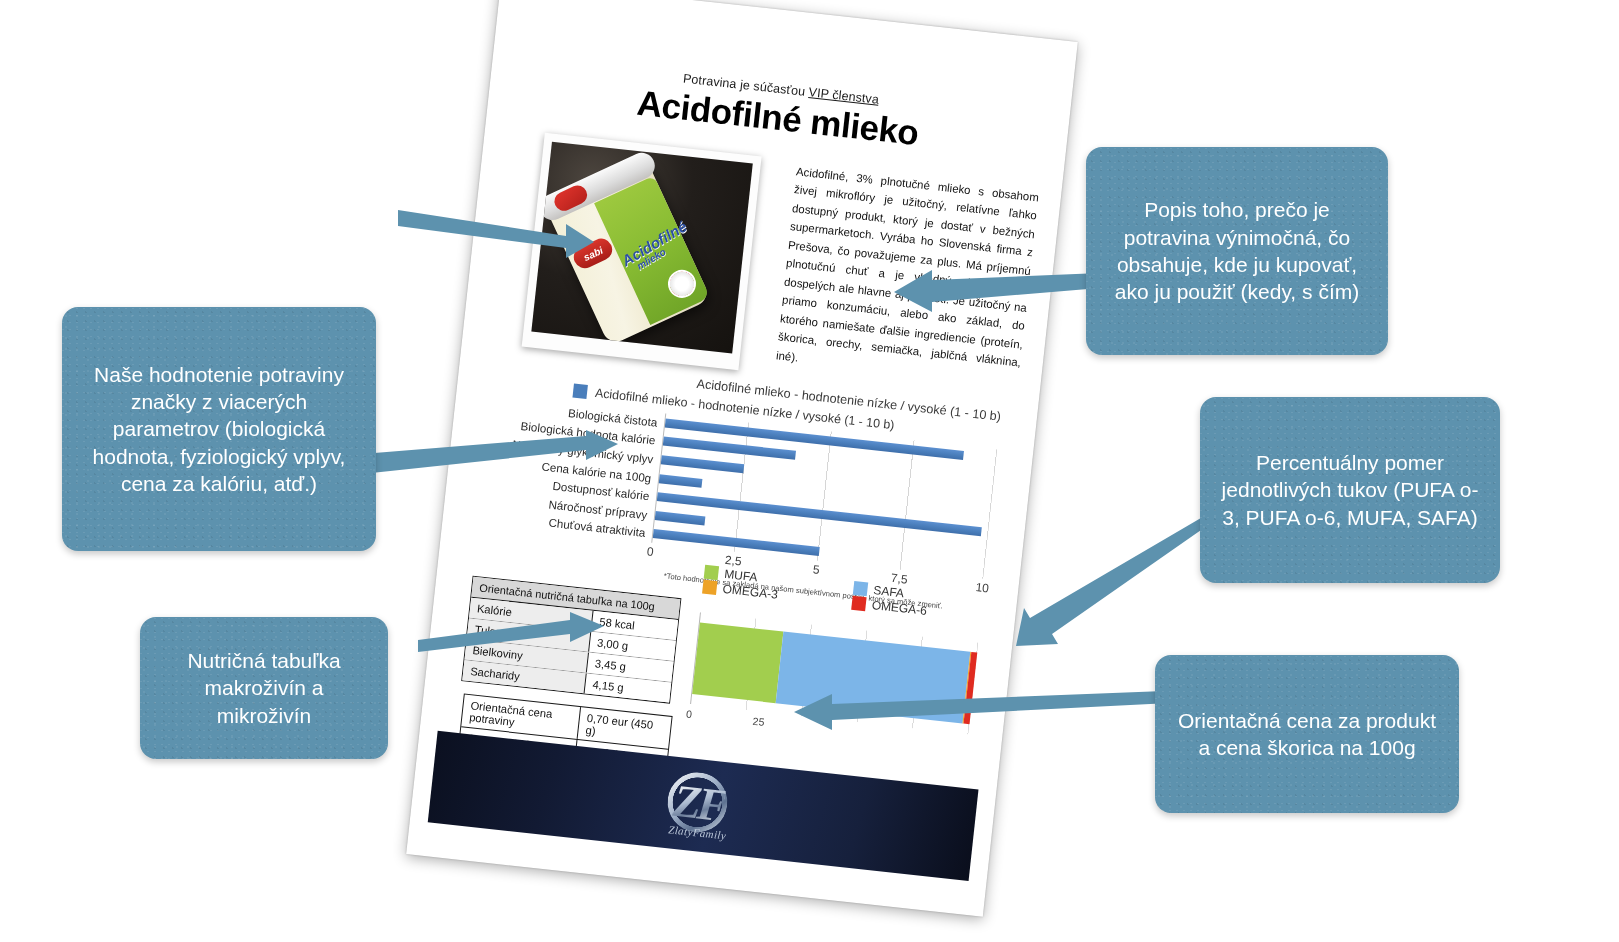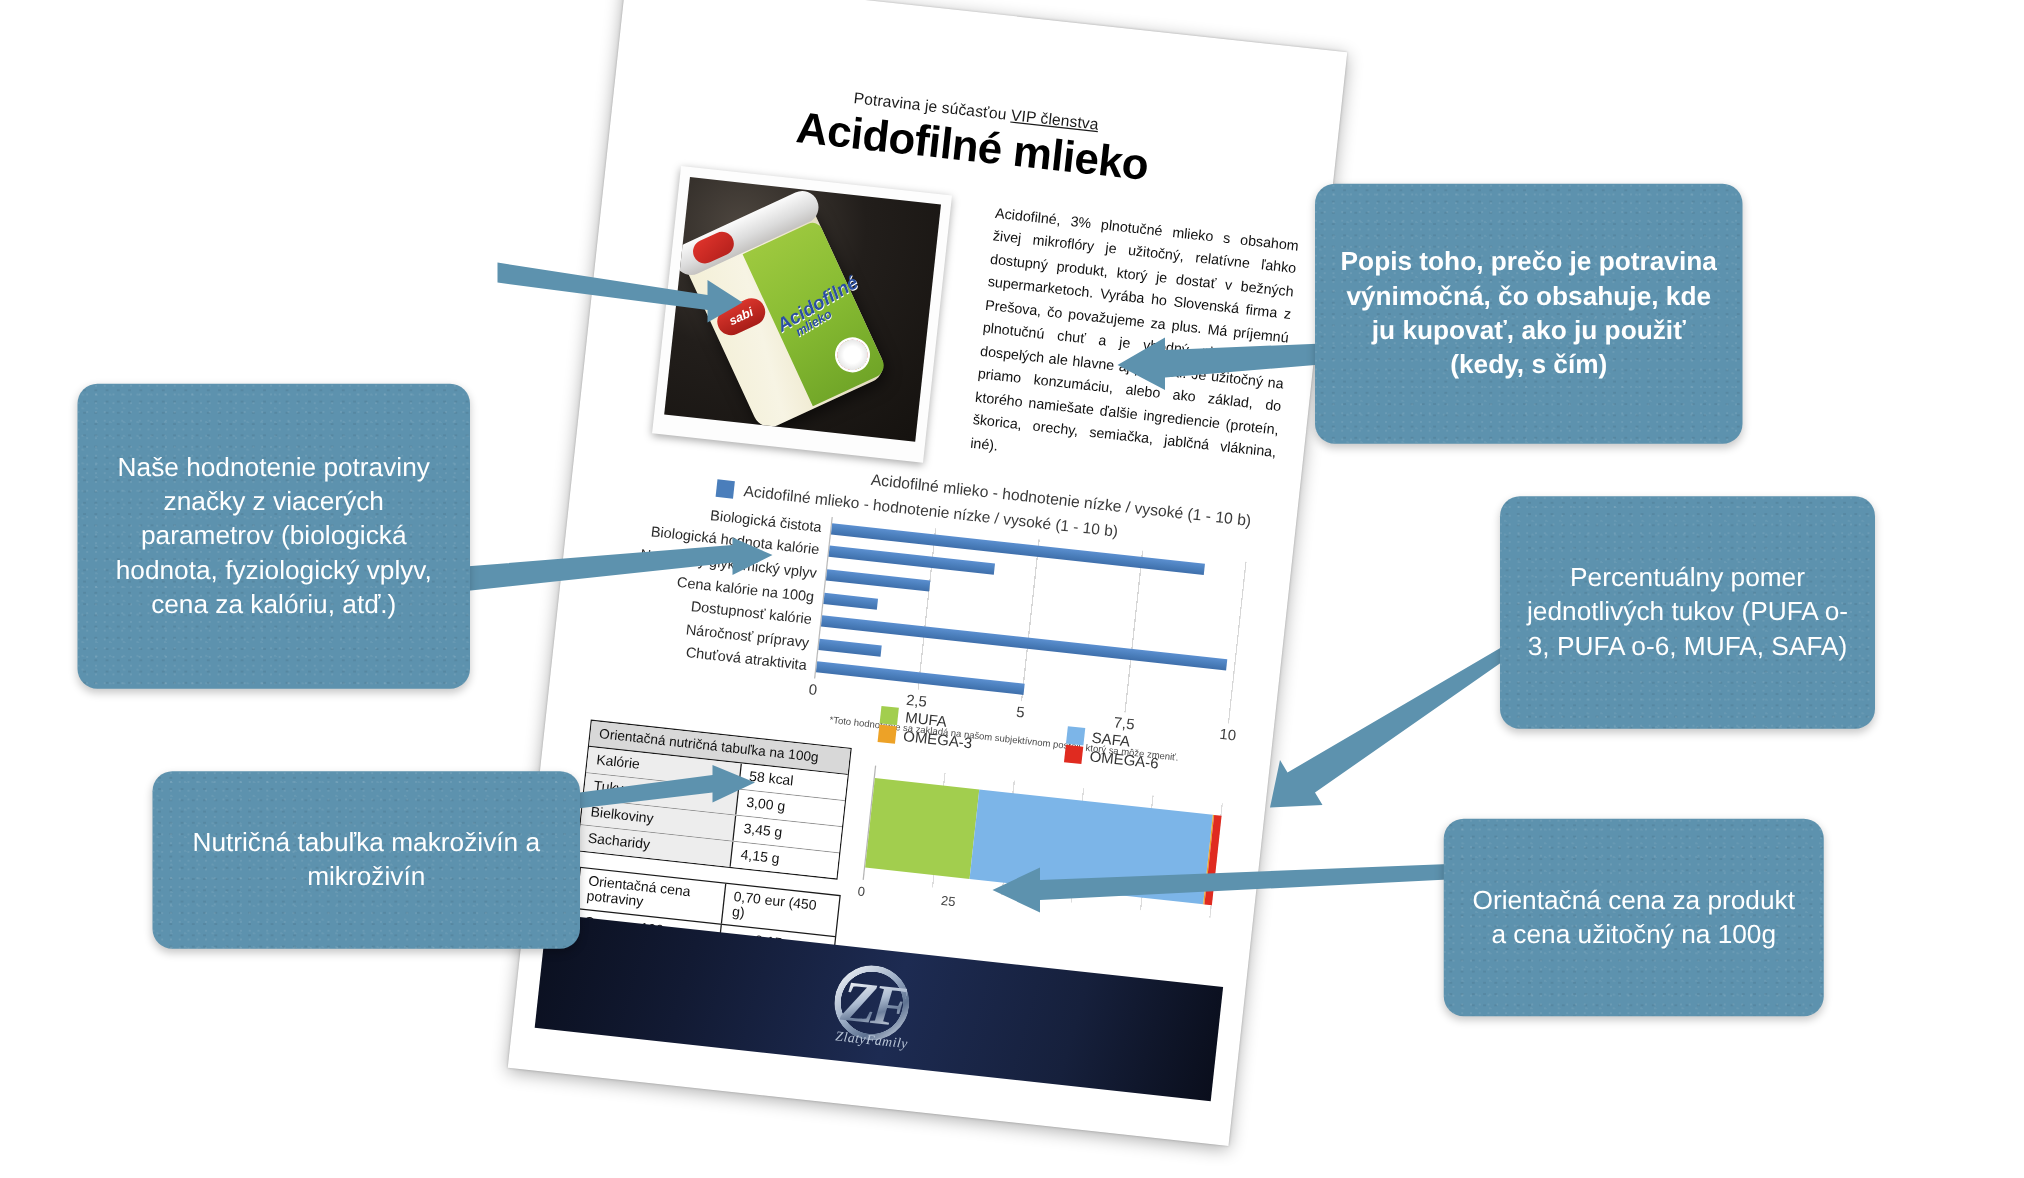--- a/index.html
+++ b/index.html
@@ -492,29 +492,29 @@
     <svg width="400" height="56" viewBox="0 0 400 56">
       <polygon points="400,26 42,44 42,54 4,36 42,18 42,28 400,14" fill="#5d92ae"></polygon>
     </svg>
   </div>
 
 
   <div class="callout" style="left:62px; top:307px; width:314px; height:244px;">
     <span>Naše hodnotenie potraviny značky z viacerých parametrov (biologická hodnota, fyziologický vplyv, cena za kalóriu, atď.)</span>
   </div>
 
-  <div class="callout" style="left:122px; top:617px; width:342px; height:142px;">
+  <div class="callout" style="left:140px; top:617px; width:248px; height:142px;">
     <span>Nutričná tabuľka makroživín a mikroživín</span>
   </div>
 
-  <div class="callout" style="left:1052px; top:147px; width:342px; height:208px;font-weight:bold;">
+  <div class="callout" style="left:1086px; top:147px; width:302px; height:208px;">
     <span>Popis toho, prečo je potravina výnimočná, čo obsahuje, kde ju kupovať, ako ju použiť (kedy, s čím)</span>
   </div>
 
   <div class="callout" style="left:1200px; top:397px; width:300px; height:186px;">
     <span>Percentuálny pomer jednotlivých tukov (PUFA o-3, PUFA o-6, MUFA, SAFA)</span>
   </div>
 
   <div class="callout" style="left:1155px; top:655px; width:304px; height:158px;">
-    <span>Orientačná cena za produkt a cena užitočný na 100g</span>
+    <span>Orientačná cena za produkt a cena škorica na 100g</span>
   </div>
 
 </div>
 
 </body></html>

